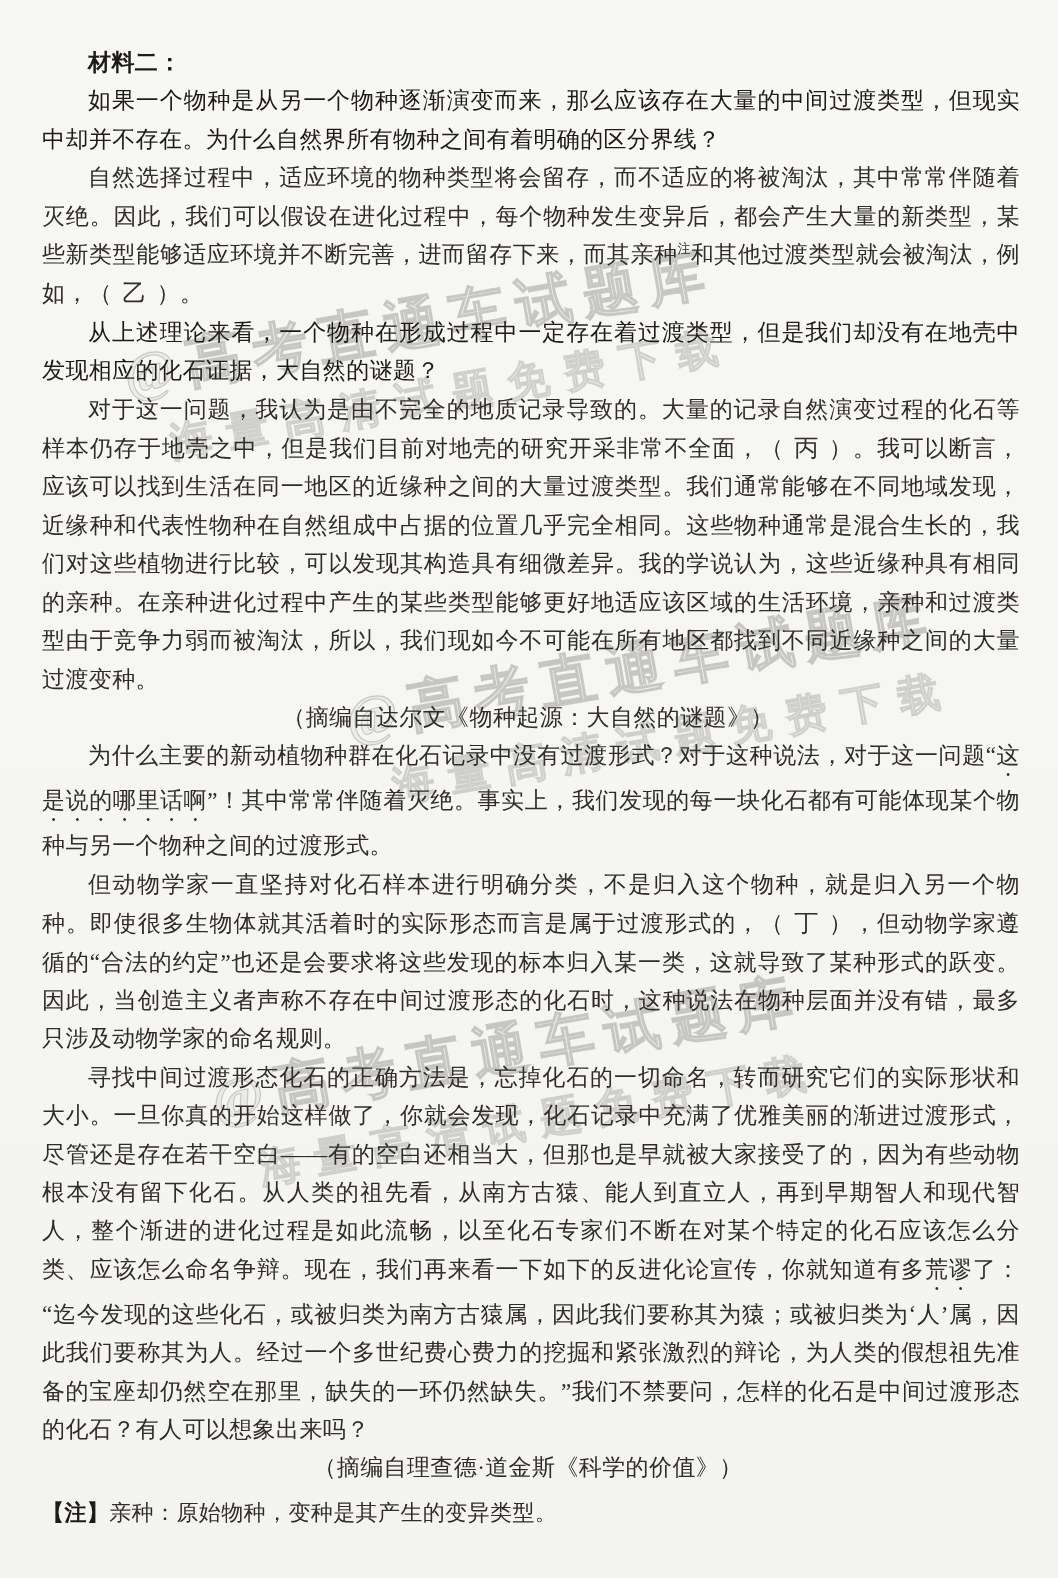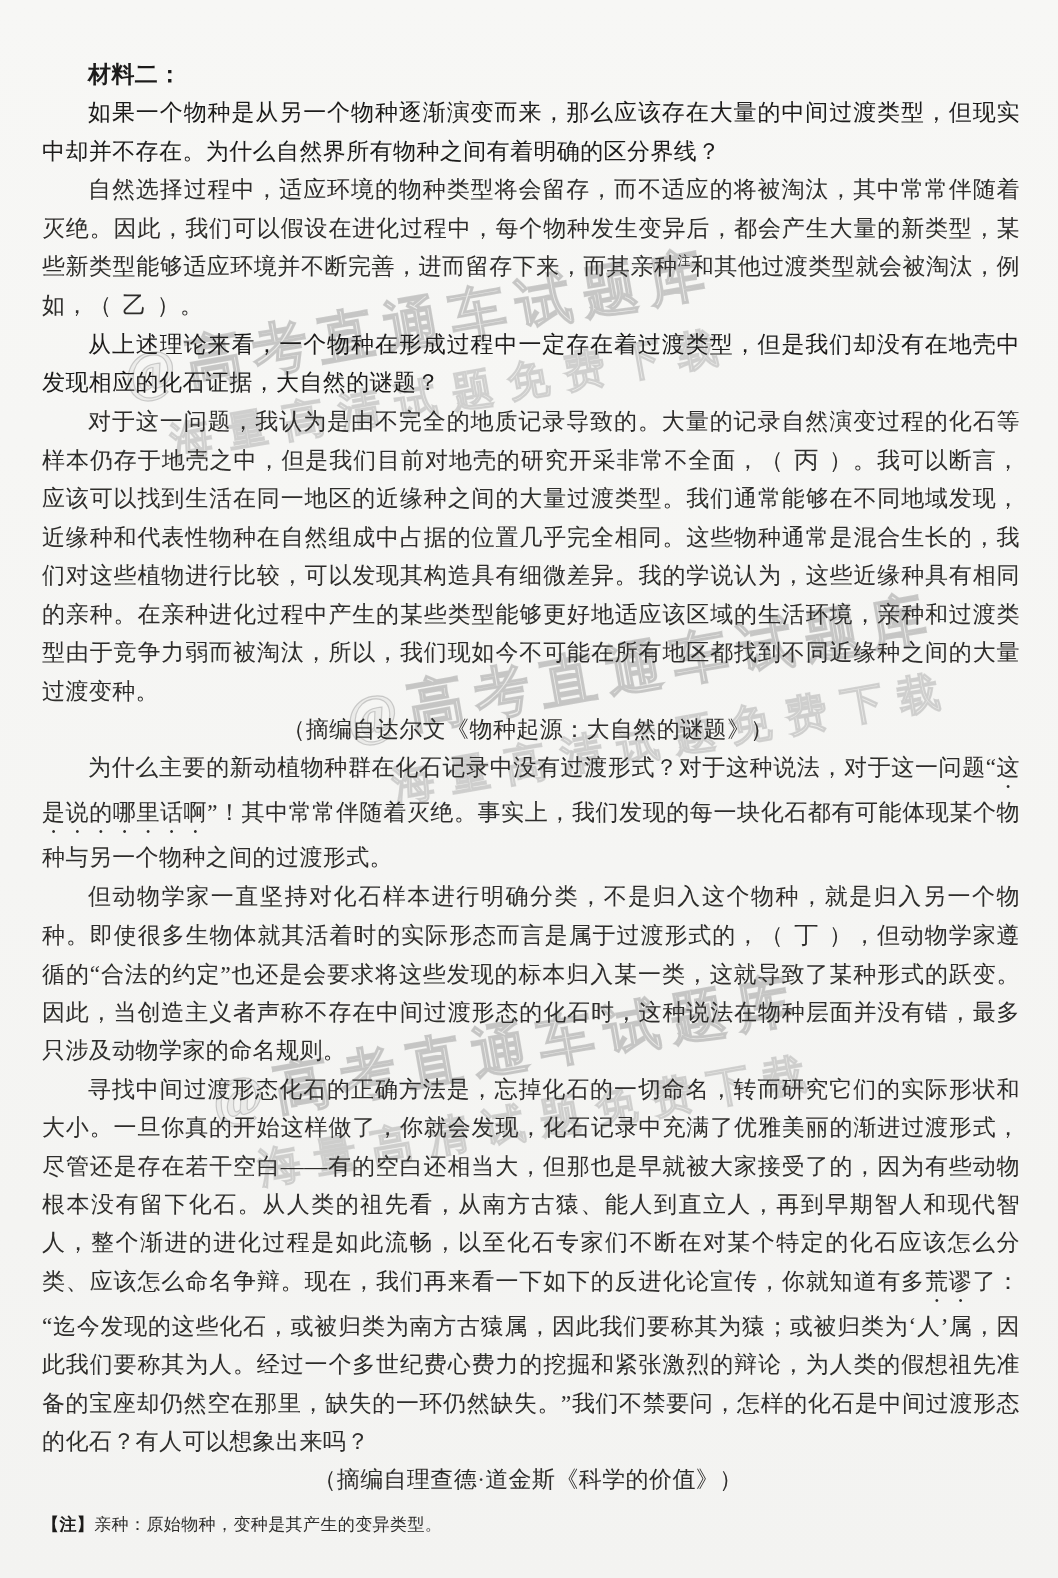--- a/index.html
+++ b/index.html
@@ -23,21 +23,21 @@
   .para{
     margin:0;
     font-size:23px;
     line-height:38.4px;
     text-align:justify;
     text-indent:2em;
     letter-spacing:0.4px;
     color:#2e2d2b;
   }
   .bold{font-weight:400;color:#1c1b1a;}
-  .heading{font-weight:700;color:#1c1b1a;margin-top:12px;}
+  .heading{font-weight:700;color:#1c1b1a;}
   .source{
     text-indent:0;
     text-align:center;
     padding-right:6px;
   }
   .noteref{
     font-size:13px;
     line-height:0;
     vertical-align:super;
     letter-spacing:0;
@@ -50,21 +50,21 @@
   }
   .emph{
     -webkit-text-emphasis:dot #2e2d2b;
     -webkit-text-emphasis-position:under right;
     text-emphasis:dot #2e2d2b;
     text-emphasis-position:under right;
   }
   .note-line{
     text-indent:0;
     margin-top:6px;
-    font-size:17px;
+    font-size:22px;
   }
   .note-label{font-weight:700;color:#1c1b1a;}
   
   .wm{
     position:absolute;
     z-index:1;
     transform:rotate(-10deg);
     transform-origin:left center;
     white-space:nowrap;
     pointer-events:none;

